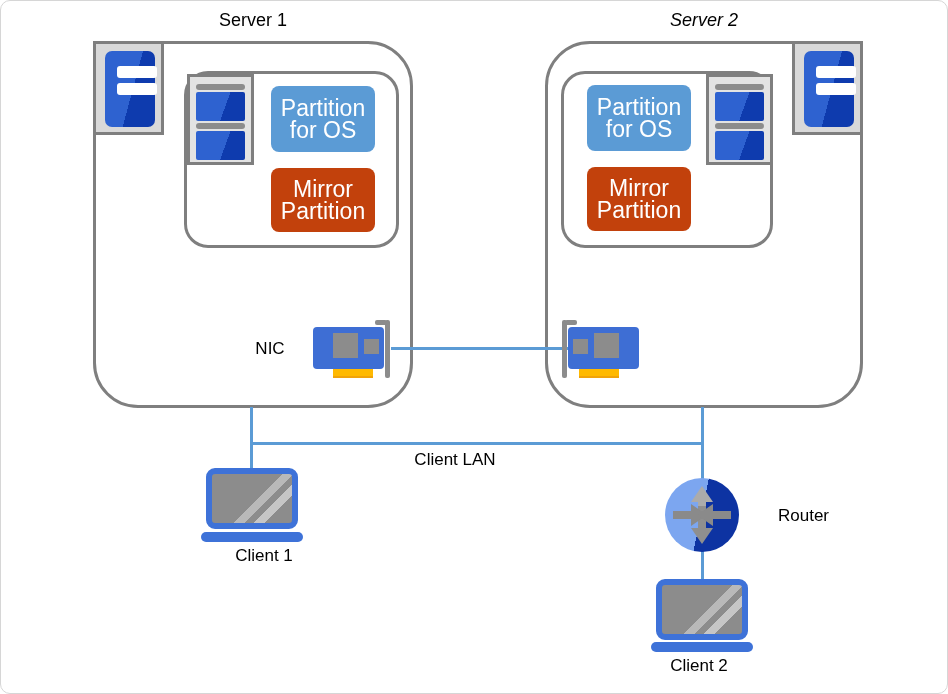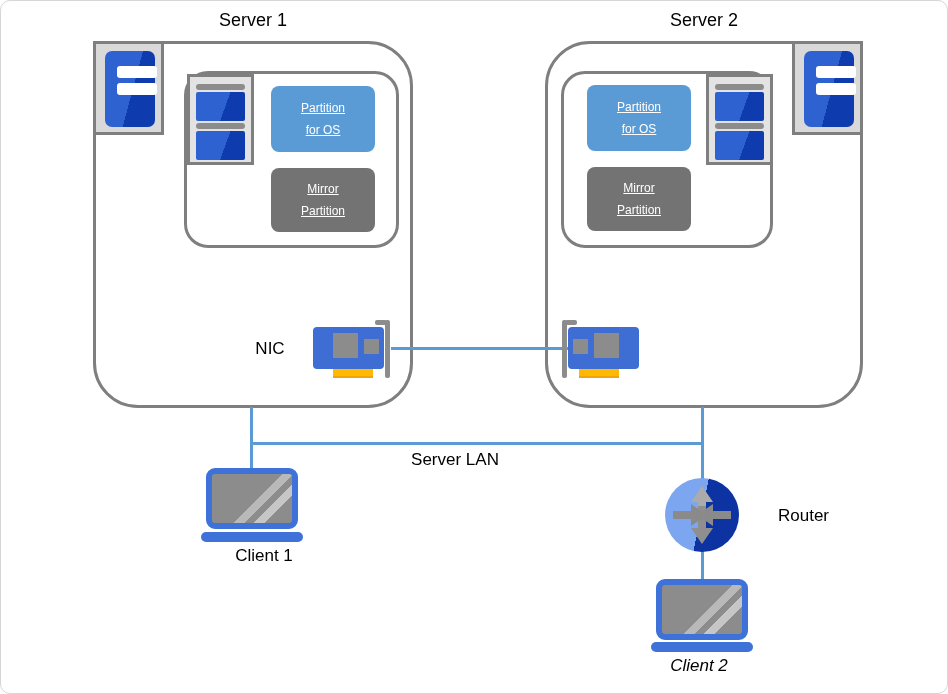--- a/index.html
+++ b/index.html
@@ -49,33 +49,33 @@
   
   .router-circle{
     width:74px;height:74px;border-radius:50%;
     background:linear-gradient(102deg,#7ca6f0 49%,#0d33a2 49%);
   }
   
   .hline{height:3px;background:#5b9bd5;}
   .vline{width:3px;background:#5b9bd5;}
   
   .part-box{
-    border-radius:8px;color:#fff;font-size:12px;line-height:22px;text-align:center;
-    display:flex;align-items:center;justify-content:center;white-space:pre-line;box-sizing:border-box;text-decoration:underline;
+    border-radius:8px;color:#fff;font-size:23px;line-height:22px;text-align:center;
+    display:flex;align-items:center;justify-content:center;white-space:pre-line;box-sizing:border-box;
   }
   .part-os{background:#5b9bd5;}
-  .part-mirror{background:#737373;}
+  .part-mirror{background:#c2410c;}
 </style>
 </head>
 <body>
 
 <div id="canvas">
 
   <div class="abs label title" style="left:172px;top:8px;width:160px;">Server 1</div>
-  <div class="abs label title" style="left:623px;top:8px;width:160px;">Server 2</div>
+  <div class="abs label title" style="left:623px;top:8px;width:160px;font-style:italic;">Server 2</div>
 
   <div class="abs server-box" style="left:92px;top:40px;width:320px;height:367px;"></div>
   <div class="abs server-box" style="left:544px;top:40px;width:318px;height:367px;"></div>
 
   <div class="abs hline" style="left:390px;top:346px;width:178px;"></div>
   <div class="abs vline" style="left:249px;top:406px;height:62px;"></div>
   <div class="abs vline" style="left:700px;top:406px;height:72px;"></div>
   <div class="abs hline" style="left:249px;top:441px;width:454px;"></div>
   <div class="abs vline" style="left:700px;top:548px;height:31px;"></div>
 
@@ -134,33 +134,33 @@
 
   <div class="abs nic mirrored" style="left:558px;top:318px;">
     <div class="nic-bracket"></div>
     <div class="nic-bracket-nub"></div>
     <div class="nic-card"></div>
     <div class="nic-chip-big"></div>
     <div class="nic-chip-small"></div>
     <div class="nic-tab"></div>
   </div>
 
-  <div class="abs label" style="left:374px;top:448px;width:160px;">Server LAN</div>
+  <div class="abs label" style="left:374px;top:448px;width:160px;">Client LAN</div>
 
   <div class="abs laptop-screen" style="left:205px;top:467px;"></div>
   <div class="abs laptop-base" style="left:200px;top:531px;"></div>
   <div class="abs label" style="left:203px;top:544px;width:120px;">Client 1</div>
 
   <div class="abs router-circle" style="left:664px;top:477px;">
     <svg width="74" height="74" viewBox="0 0 74 74">
       <polygon points="33,46 33,24 26,24 37,8 48,24 41,24 41,46" fill="#ababab"></polygon>
       <polygon points="33,28 33,50 26,50 37,66 48,50 41,50 41,28" fill="#8f8f8f"></polygon>
       <polygon points="8,33 26,33 26,26 42,37 26,48 26,41 8,41" fill="#8a8a8a"></polygon>
       <polygon points="66,33 48,33 48,26 32,37 48,48 48,41 66,41" fill="#8a8a8a"></polygon>
     </svg>
   </div>
   <div class="abs label" style="left:748px;top:504px;width:80px;text-align:right;">Router</div>
 
   <div class="abs laptop-screen" style="left:655px;top:578px;"></div>
   <div class="abs laptop-base" style="left:650px;top:641px;"></div>
-  <div class="abs label" style="left:638px;top:654px;width:120px;font-style:italic;">Client 2</div>
+  <div class="abs label" style="left:638px;top:654px;width:120px;">Client 2</div>
 
 </div>
 
 </body></html>

